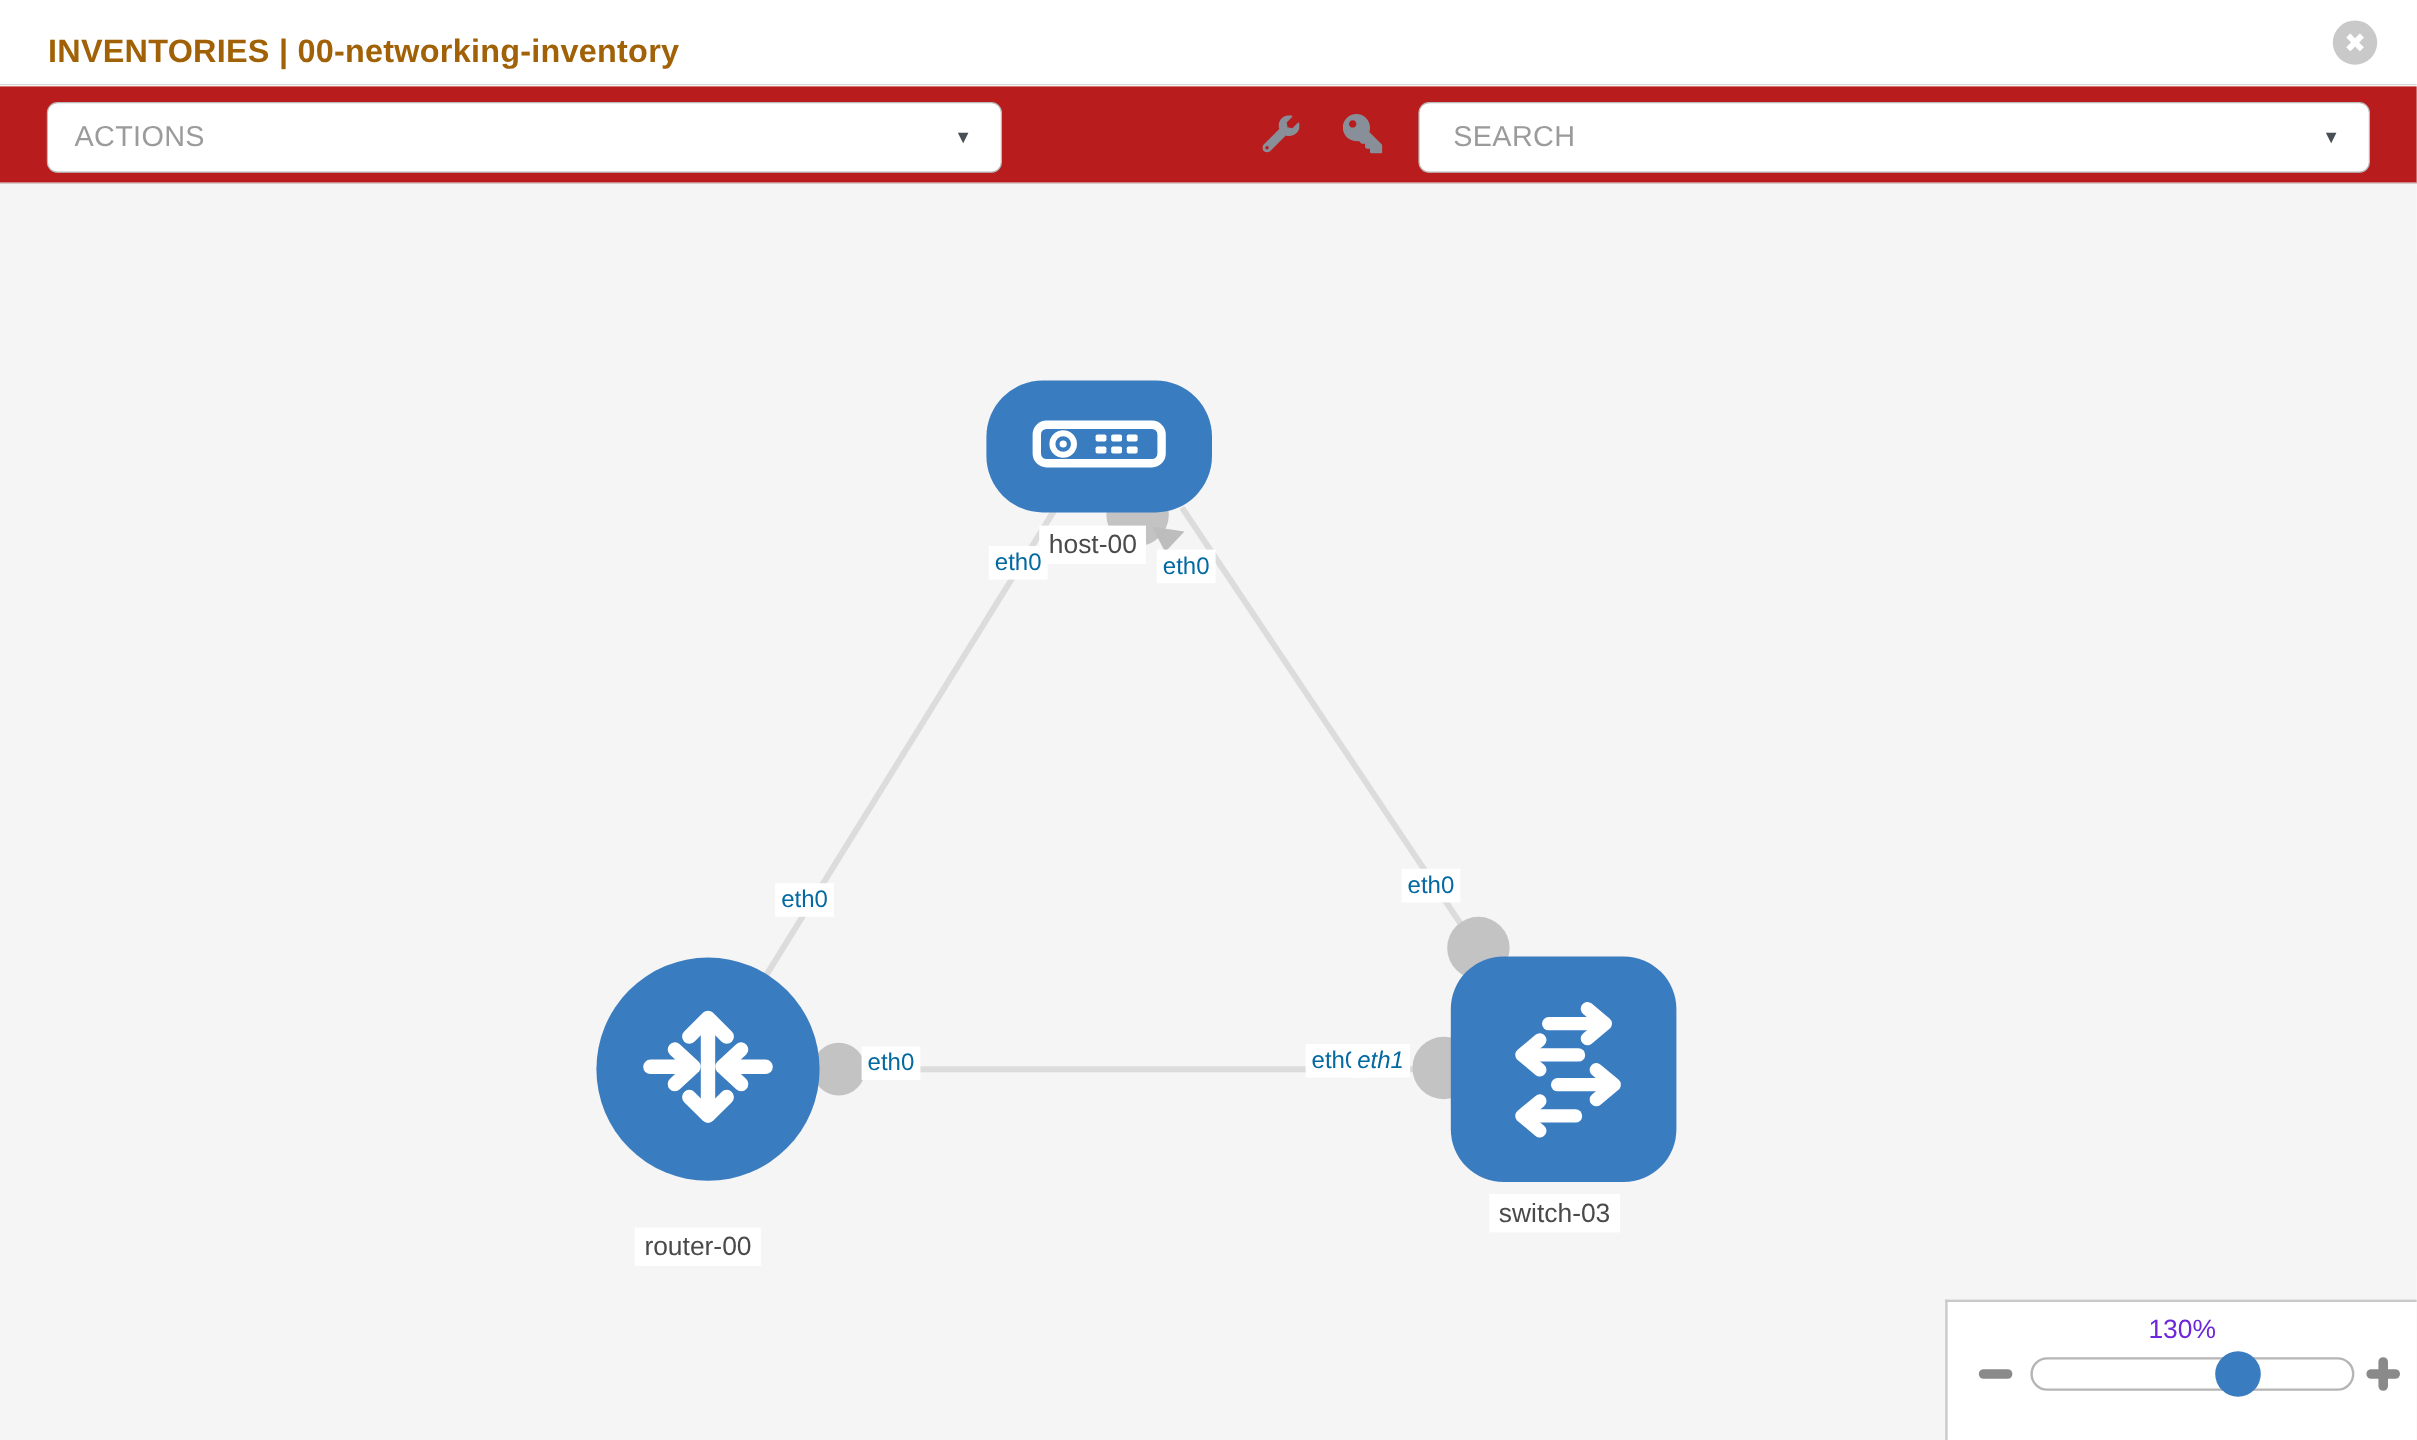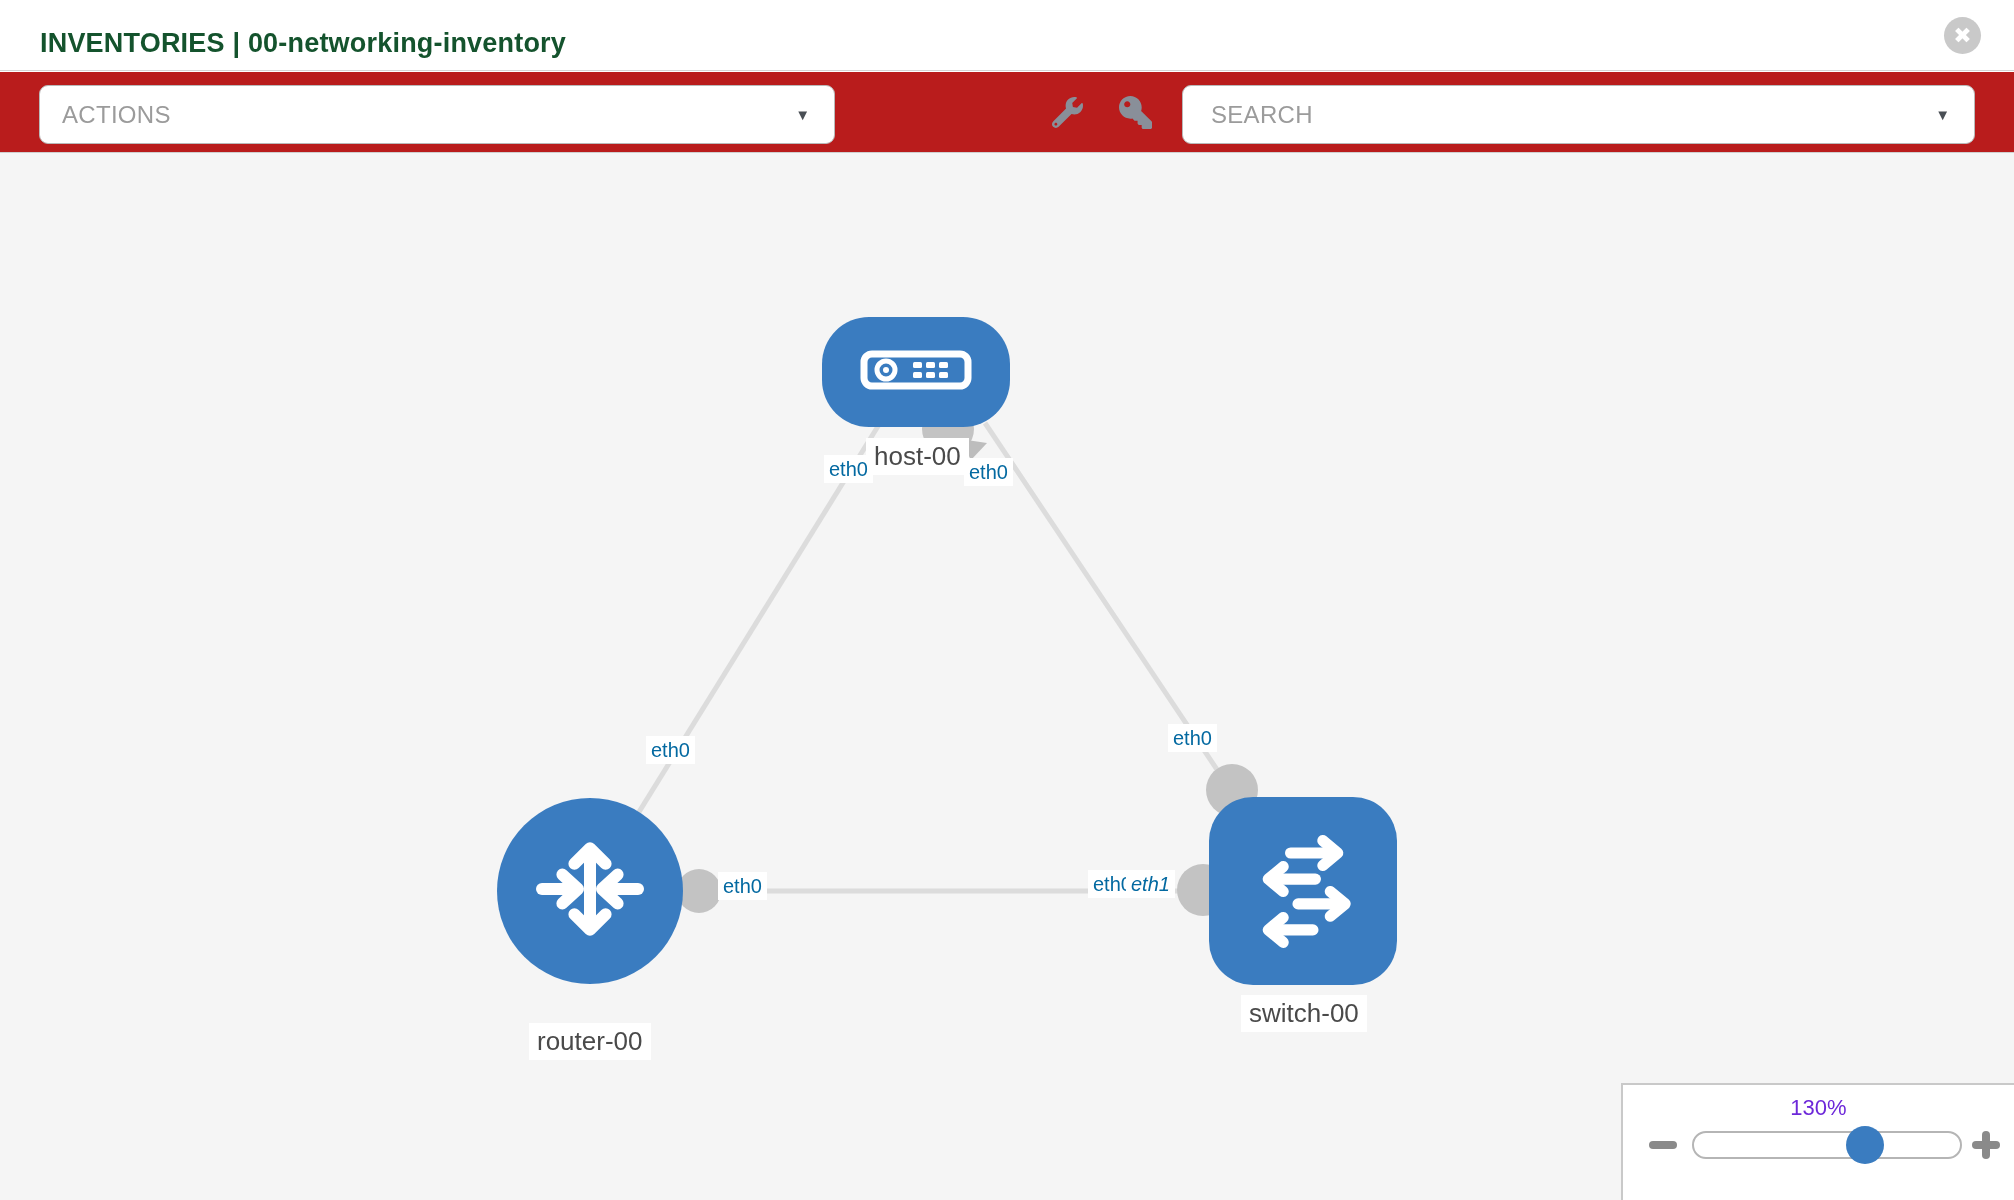--- a/index.html
+++ b/index.html
@@ -11,21 +11,21 @@
   }
 
   
   .header {
     position: absolute; left: 0; top: 0; width: 2014px; height: 71px;
     background: #ffffff; border-bottom: 1px solid #d4d4d4;
   }
   .header-title {
     position: absolute; left: 40px; top: 0; height: 87px;
     display: flex; align-items: center;
-    font-size: 27px; font-weight: bold; color: #14532d; letter-spacing: 0.2px;
+    font-size: 27px; font-weight: bold; color: #a16207; letter-spacing: 0.2px;
   }
   .close-btn {
     position: absolute; left: 1944px; top: 17px; width: 37px; height: 37px;
     background: #c9c9c9; border-radius: 50%;
     display: flex; align-items: center; justify-content: center;
     color: #ffffff; font-size: 22px; font-weight: bold; cursor: pointer;
     line-height: 1;
   }
 
   
@@ -68,21 +68,21 @@
     position: absolute; background: #3a7cc0; cursor: pointer;
     display: flex; align-items: center; justify-content: center;
   }
   .node-host   { left: 822px; top: 164px; width: 188px; height: 110px; border-radius: 47px; }
   .node-router { left: 497px; top: 645px; width: 186px; height: 186px; border-radius: 50%; }
   .node-switch { left: 1209px; top: 644px; width: 188px; height: 188px; border-radius: 44px; }
 
   
   .node-label {
     position: absolute; background: #ffffff; color: #4a4a4a;
-    font-size: 26px; padding: 3px 8px; white-space: nowrap; line-height: 1.2;
+    font-size: 22px; padding: 3px 8px; white-space: nowrap; line-height: 1.2;
   }
   .eth-label {
     position: absolute; background: #ffffff; color: #0369a1;
     font-size: 20px; padding: 2px 5px; white-space: nowrap; line-height: 1.2;
   }
   .lbl-host     { left: 866px;  top: 285px; }
   .lbl-router   { left: 529px;  top: 870px; }
   .lbl-switch   { left: 1241px; top: 842px; }
   .eth-host-left   { left: 824px;  top: 302px; }
   .eth-host-right  { left: 964px;  top: 305px; }
@@ -220,21 +220,21 @@
         <line x1="46" y1="62" x2="82" y2="62"></line>
         <polyline points="72,52 84,62 72,72"></polyline>
         <line x1="58" y1="83" x2="24" y2="83"></line>
         <polyline points="34,73 22,83 34,93"></polyline>
       </svg>
     </span>
   </div>
 
   <div class="node-label lbl-host">host-00</div>
   <div class="node-label lbl-router">router-00</div>
-  <div class="node-label lbl-switch">switch-00</div>
+  <div class="node-label lbl-switch">switch-03</div>
 
   <div class="eth-label eth-host-left">eth0</div>
   <div class="eth-label eth-router-top">eth0</div>
   <div class="eth-label eth-host-right">eth0</div>
   <div class="eth-label eth-switch-top">eth0</div>
   <div class="eth-label eth-mid-router">eth0</div>
   <div class="eth-label eth-mid-under">eth0</div>
   <div class="eth-label eth-mid-over">eth1</div>
 </div>
 

